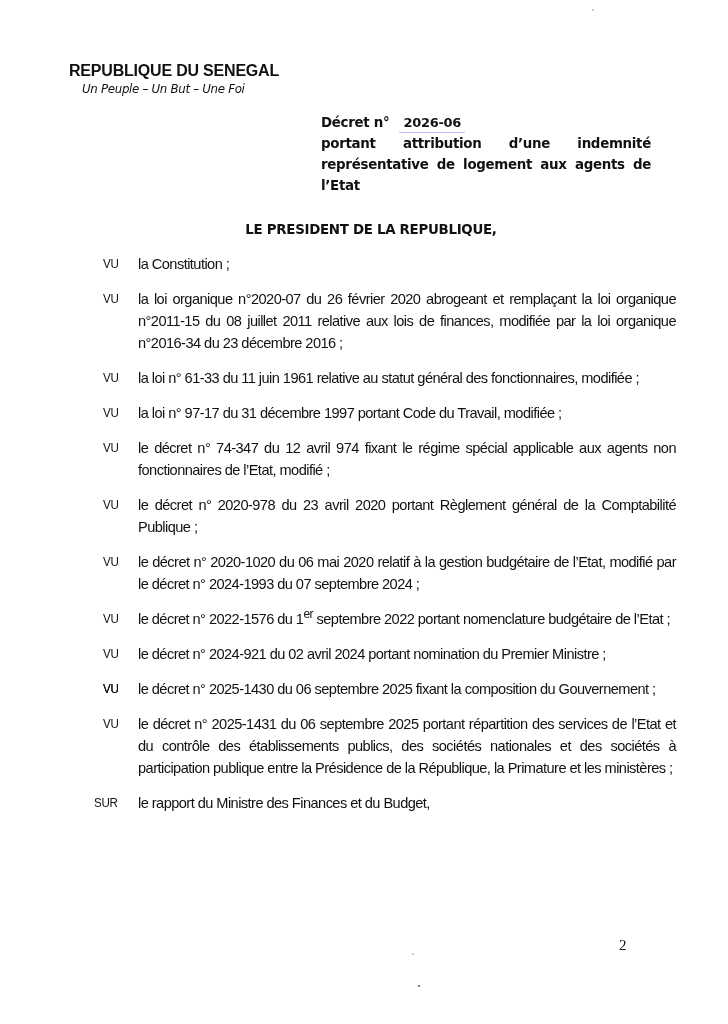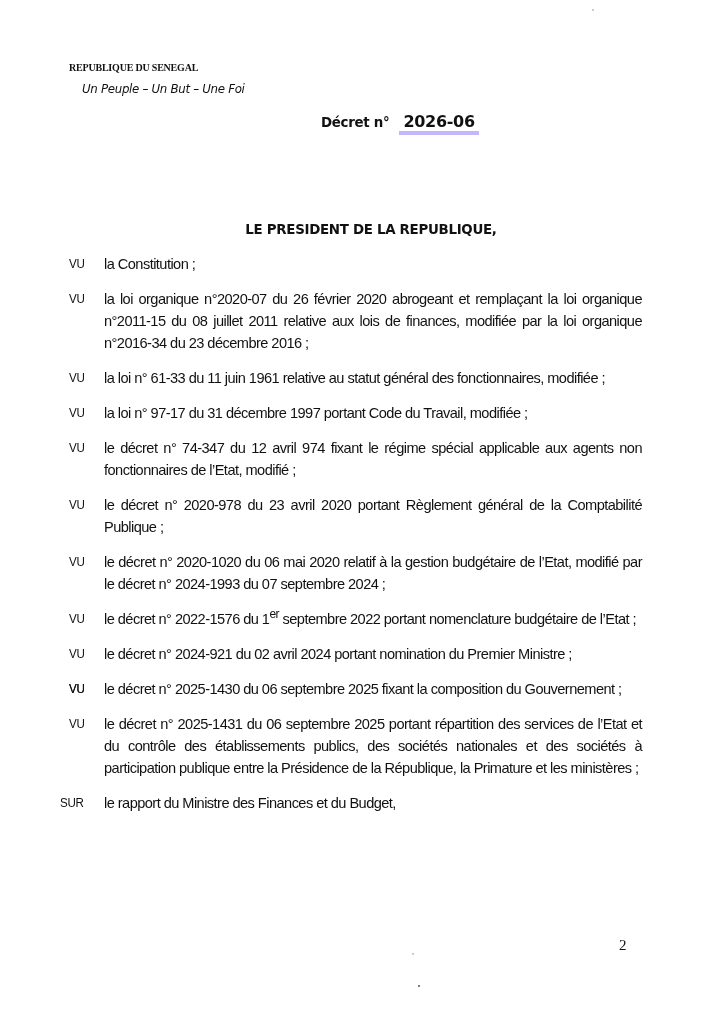--- a/index.html
+++ b/index.html
@@ -16,23 +16,23 @@
       color: #111111;
     }
     .page {
       position: absolute;
       left: 0; top: 0;
       width: 728px; height: 1024px;
     }
     .hdr-country {
       position: absolute;
       left: 69px; top: 62px;
-      font-family: Liberation Serif, serif;
+      font-family: Liberation Sans, sans-serif;
       font-weight: bold;
-      font-size: 10px;
+      font-size: 16px;
       letter-spacing: -0.2px;
     }
     .hdr-motto {
       position: absolute;
       left: 82px; top: 82px;
       font-family: "DejaVu Sans", sans-serif;
       font-style: italic;
       font-size: 11.8px;
       letter-spacing: -0.3px;
     }
@@ -45,23 +45,23 @@
       font-size: 13.4px;
       line-height: 21px;
       letter-spacing: -0.3px;
       margin-left: 8px;
     }
     .decree-num-line { display: flex; align-items: baseline; }
     .decree-num {
       display: inline-block;
       margin-left: 10px;
       padding: 0 4px;
-      border-bottom: 4px solid #c4b5fd;
+      border-bottom: 1px solid #c4b5fd;
       line-height: 18px;
-      font-size: 16px;
+      font-size: 13px;
     }
     .decree-subject { text-align: justify; text-align-last: left; }
     .president {
       position: absolute;
       left: 0; width: 728px; top: 222px;
       text-align: center;
       font-family: "DejaVu Sans", sans-serif;
       font-weight: bold;
       font-size: 13.4px;
       letter-spacing: -0.3px;
@@ -69,20 +69,21 @@
       box-sizing: border-box;
     }
     .considerants {
       position: absolute;
       left: 0; top: 253px;
       width: 728px;
     }
     .vu {
       position: relative;
       margin-bottom: 13px;
+      margin-left: 34px;
     }
     .vu-label {
       position: absolute;
       left: 69px; top: 0;
       font-size: 13.2px;
       line-height: 22px;
       font-family: "Liberation Sans", sans-serif;
       letter-spacing: -0.4px;
       transform: scaleX(0.88);
       transform-origin: left top;
@@ -118,20 +119,21 @@
 <div class="page">
 
   <div class="hdr-country">REPUBLIQUE DU SENEGAL</div>
   <div class="hdr-motto">Un Peuple – Un But – Une Foi</div>
 
   <div class="decree-block">
     <div class="decree-num-line">
       <span>Décret n°</span>
       <span class="decree-num">2026-06</span>
     </div>
+    <div class="decree-subject">portant attribution d’une indemnité représentative de logement aux agents de l’Etat</div>
   </div>
 
   <div class="president">LE PRESIDENT DE LA REPUBLIQUE,</div>
 
   <div class="considerants">
     <div class="vu">
       <span class="vu-label">VU</span>
       <div class="vu-text">la Constitution ;</div>
     </div>
     <div class="vu">

